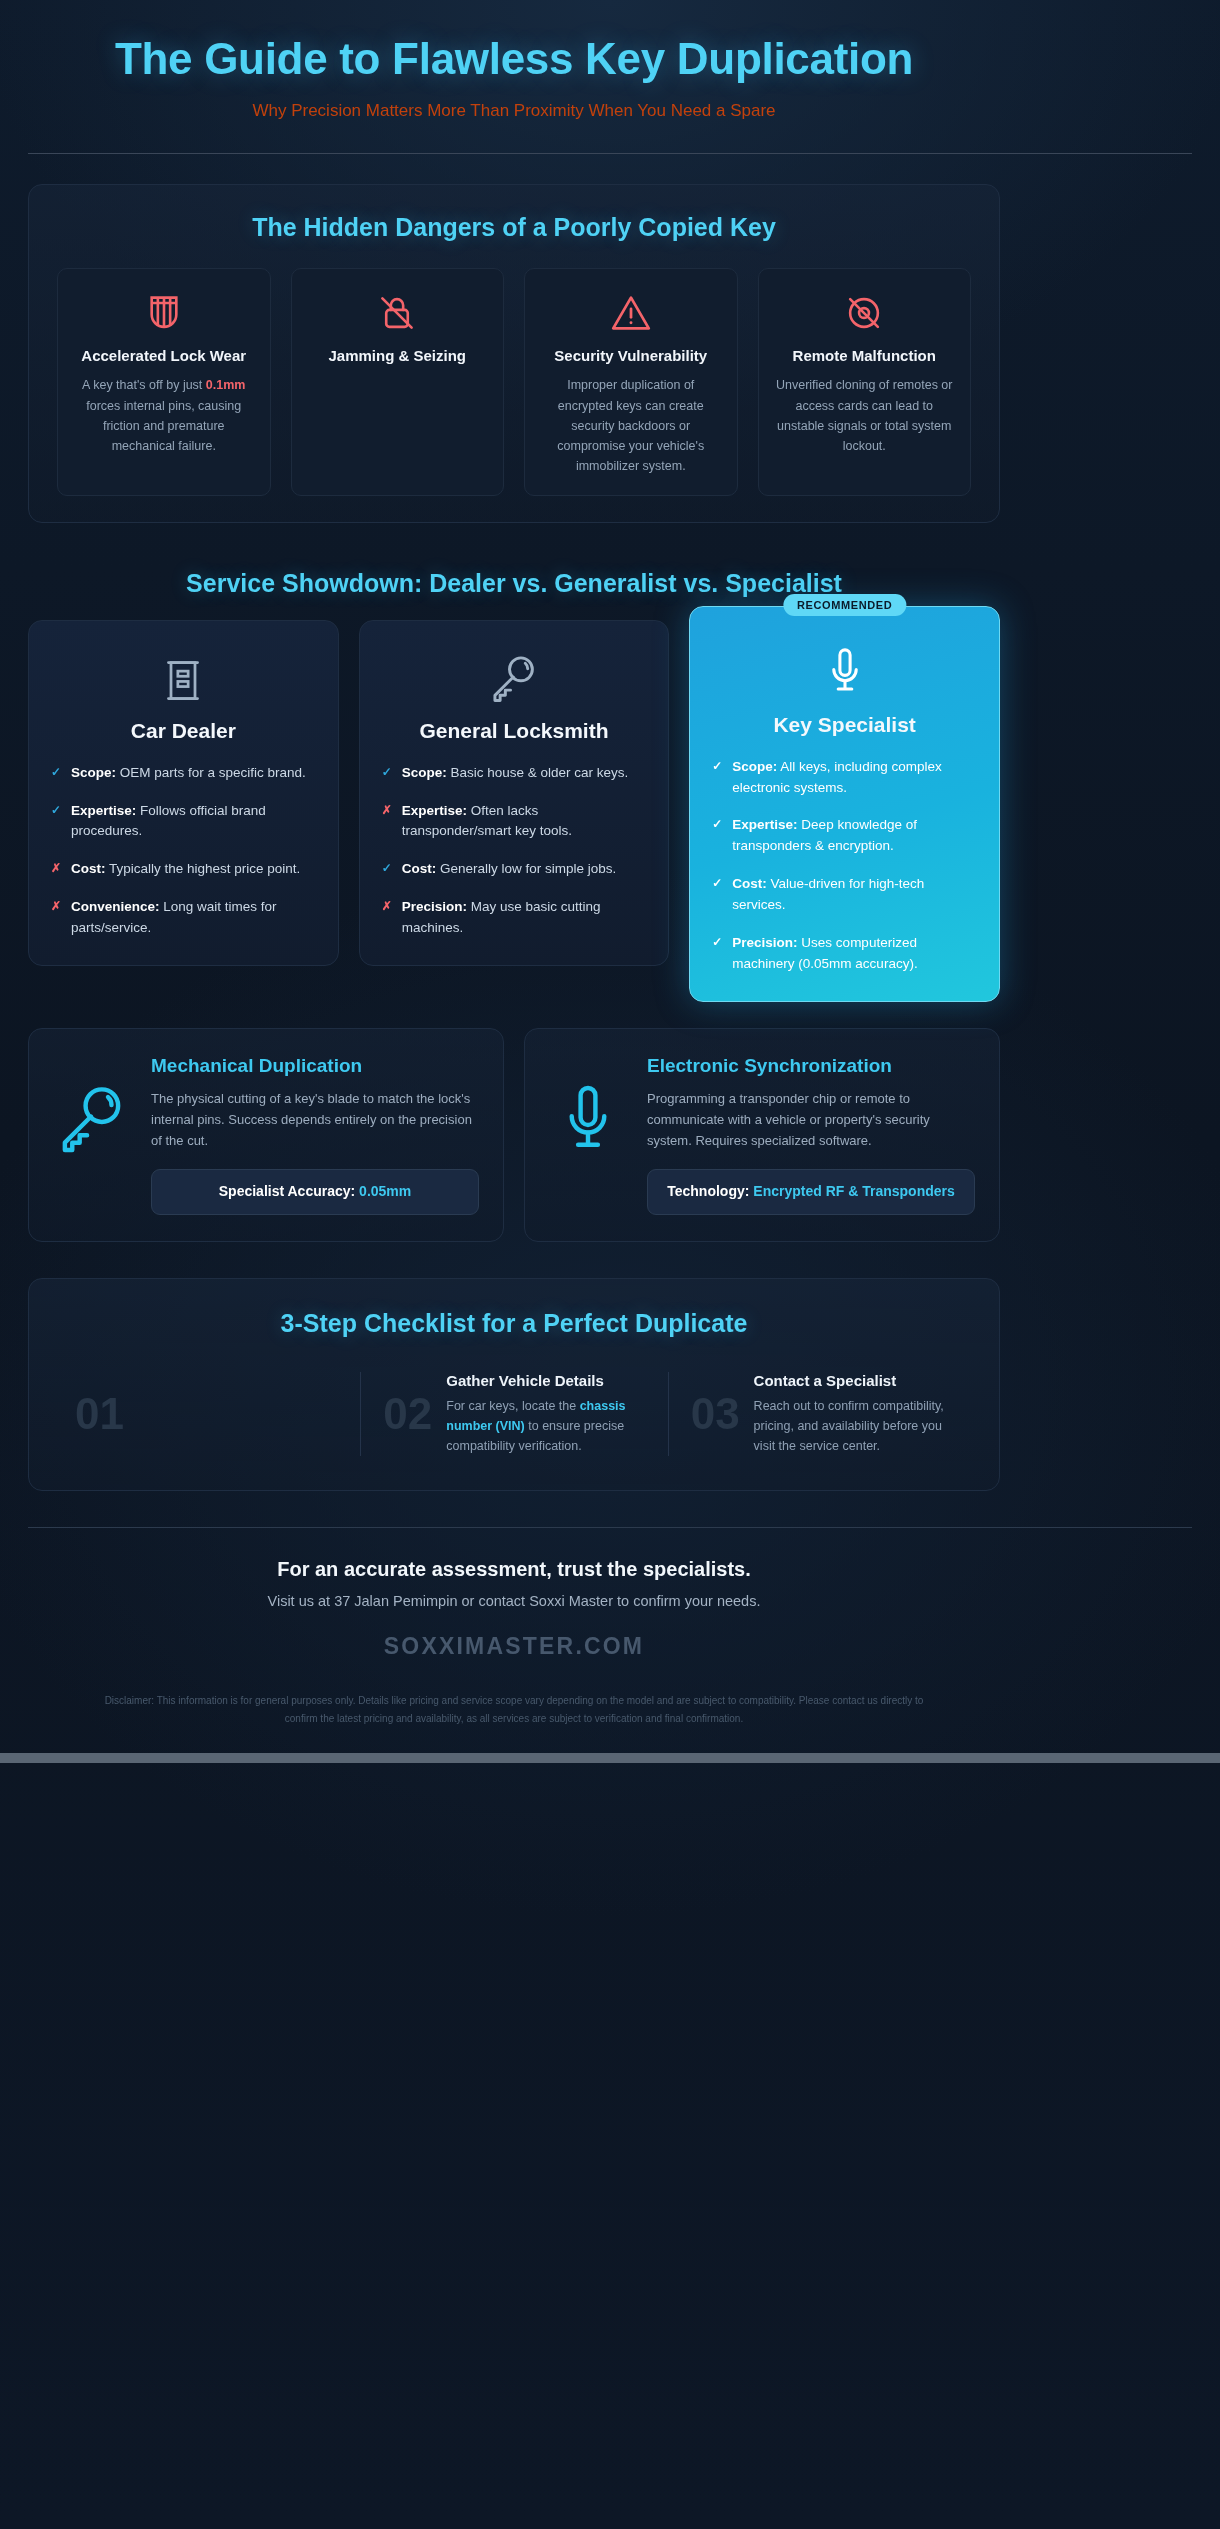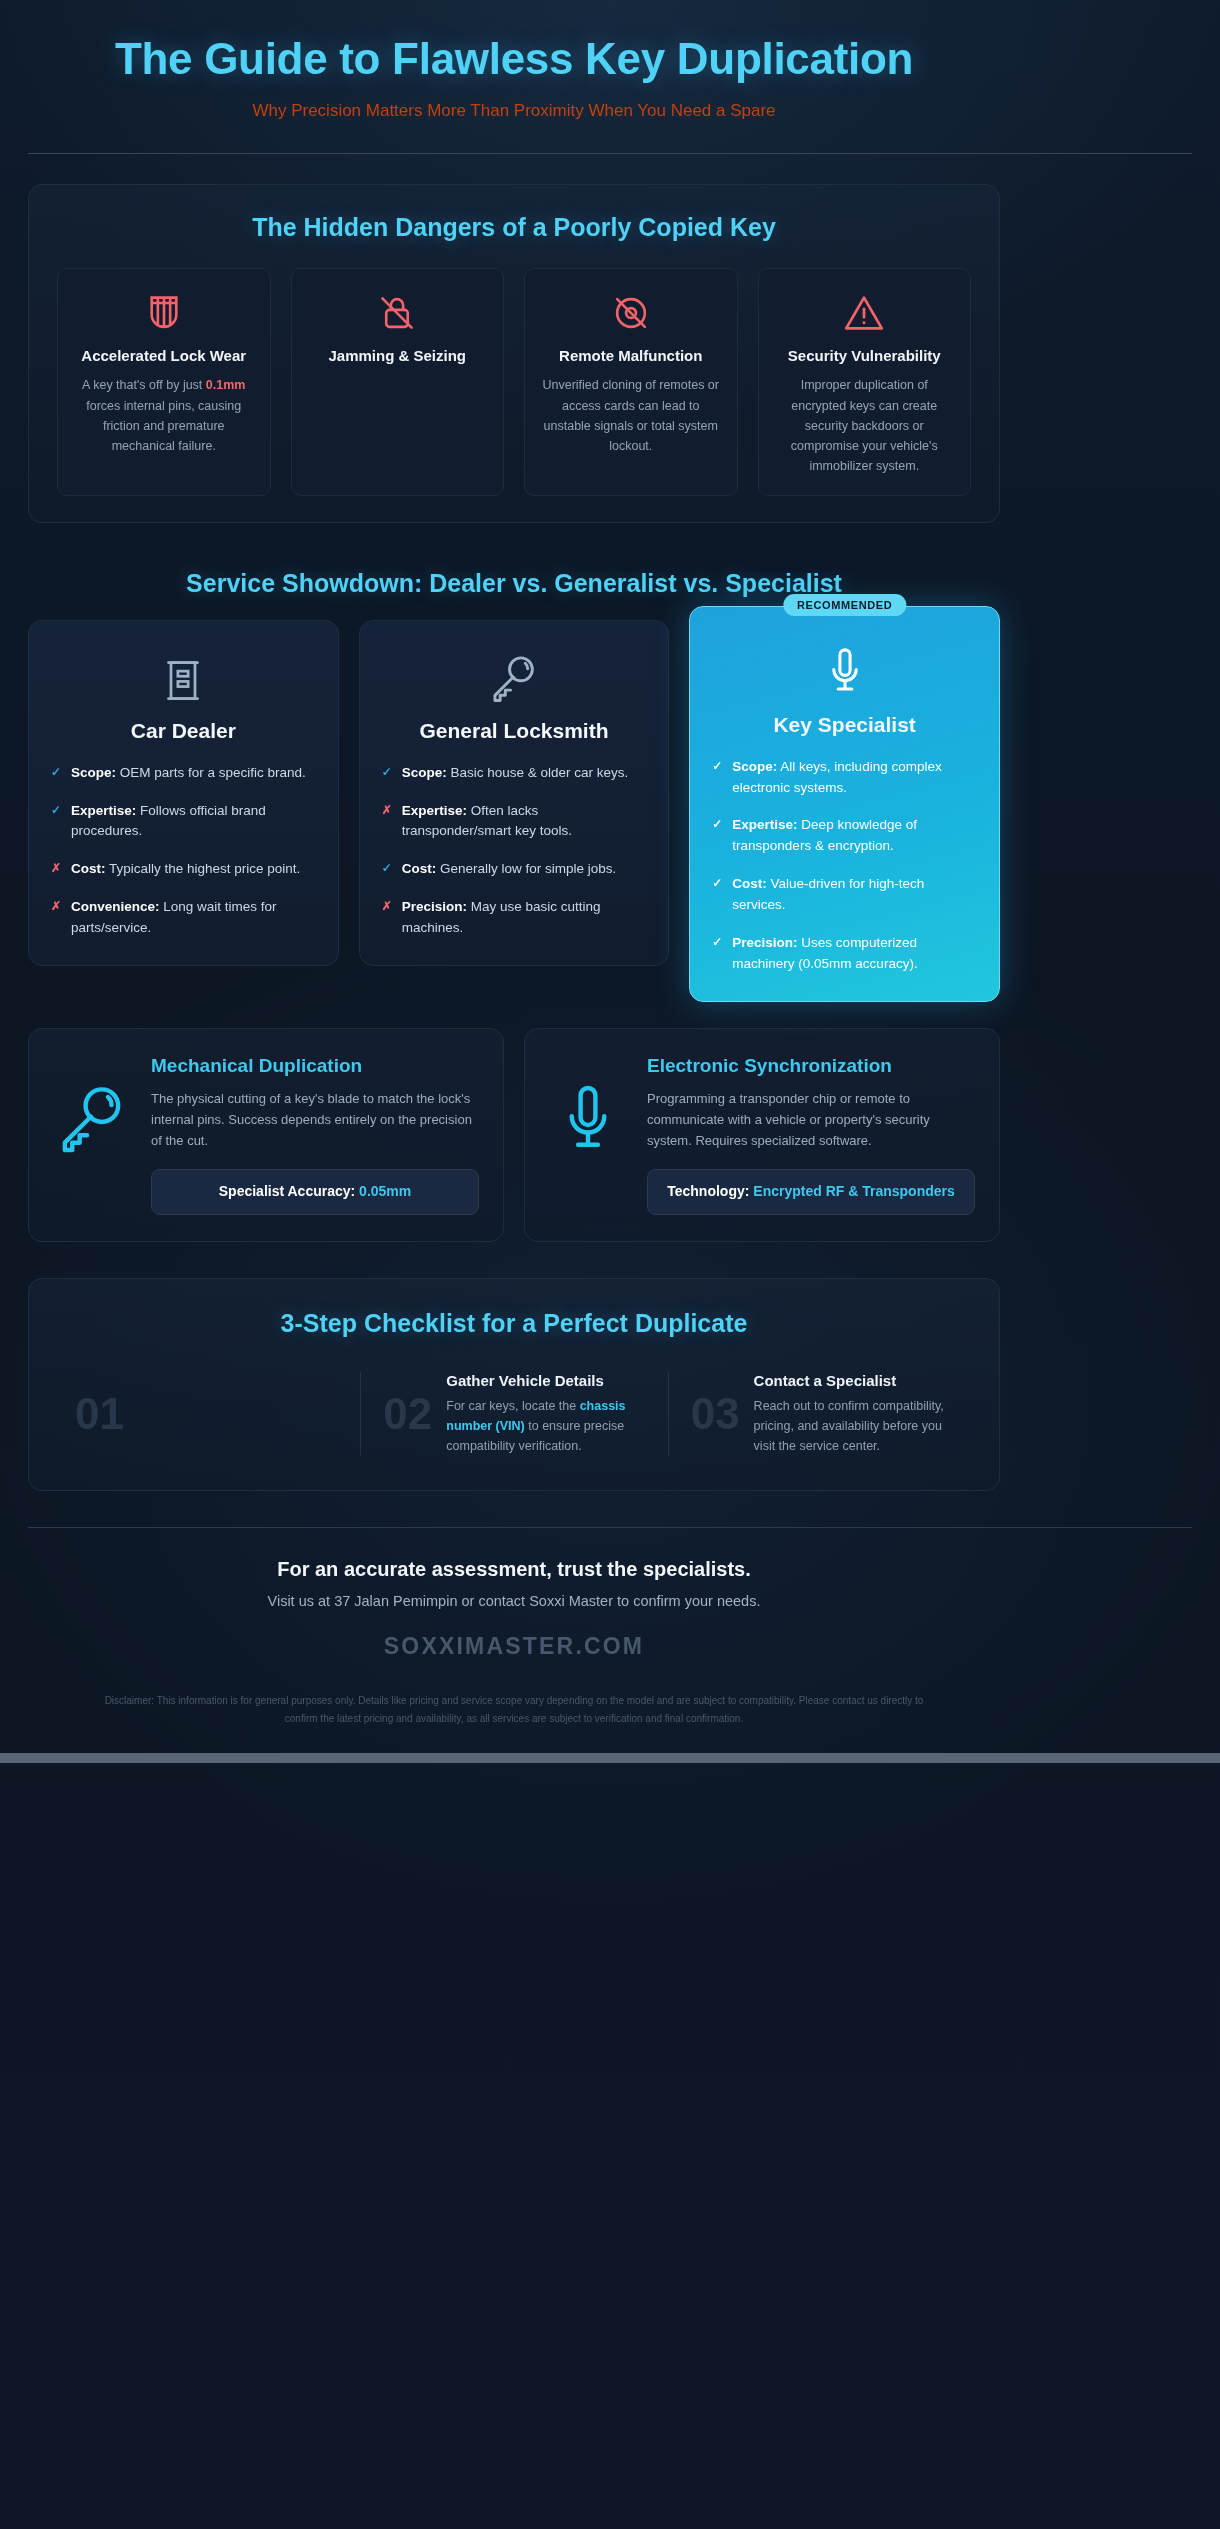--- a/index.html
+++ b/index.html
@@ -257,40 +257,40 @@
             <rect x="6" y="11" width="14" height="11" rx="2"></rect>
             <path d="M9 11V8a4 4 0 0 1 8 0v3"></path>
             <path d="M3.5 3.5l19 19"></path>
           </svg>
         </div>
         <h3>Jamming &amp; Seizing</h3>
       </div>
 
       <div class="danger-card">
         <div class="ico">
+          <svg width="42" height="40" viewBox="0 0 26 24" fill="none" stroke="#f4646a" stroke-width="1.7" stroke-linecap="round" stroke-linejoin="round">
+            <path d="M13 2.5L24 21.5H2L13 2.5z"></path>
+            <path d="M13 9.5v5.2"></path>
+            <circle cx="13" cy="18" r="0.9" fill="#f4646a" stroke="none"></circle>
+          </svg>
+        </div>
+        <h3>Security Vulnerability</h3>
+        <p><span>Improper duplication of encrypted keys can create security backdoors or compromise your vehicle's immobilizer system.</span><b></b><span></span></p>
+      </div>
+
+      <div class="danger-card">
+        <div class="ico">
           <svg width="40" height="40" viewBox="0 0 26 26" fill="none" stroke="#f4646a" stroke-width="1.7" stroke-linecap="round">
             <circle cx="13" cy="13" r="9"></circle>
             <circle cx="13" cy="13" r="3.2"></circle>
             <path d="M4 4l18 18"></path>
           </svg>
         </div>
         <h3>Remote Malfunction</h3>
         <p><span>Unverified cloning of remotes or access cards can lead to unstable signals or total system lockout.</span><b></b><span></span></p>
-      </div>
-
-      <div class="danger-card">
-        <div class="ico">
-          <svg width="42" height="40" viewBox="0 0 26 24" fill="none" stroke="#f4646a" stroke-width="1.7" stroke-linecap="round" stroke-linejoin="round">
-            <path d="M13 2.5L24 21.5H2L13 2.5z"></path>
-            <path d="M13 9.5v5.2"></path>
-            <circle cx="13" cy="18" r="0.9" fill="#f4646a" stroke="none"></circle>
-          </svg>
-        </div>
-        <h3>Security Vulnerability</h3>
-        <p><span>Improper duplication of encrypted keys can create security backdoors or compromise your vehicle's immobilizer system.</span><b></b><span></span></p>
       </div>
 
     </div>
   </div>
 
   <div class="section-title showdown-title">Service Showdown: Dealer vs. Generalist vs. Specialist</div>
   <div class="compare">
 
     <div class="ccard">
       <div class="ico">

